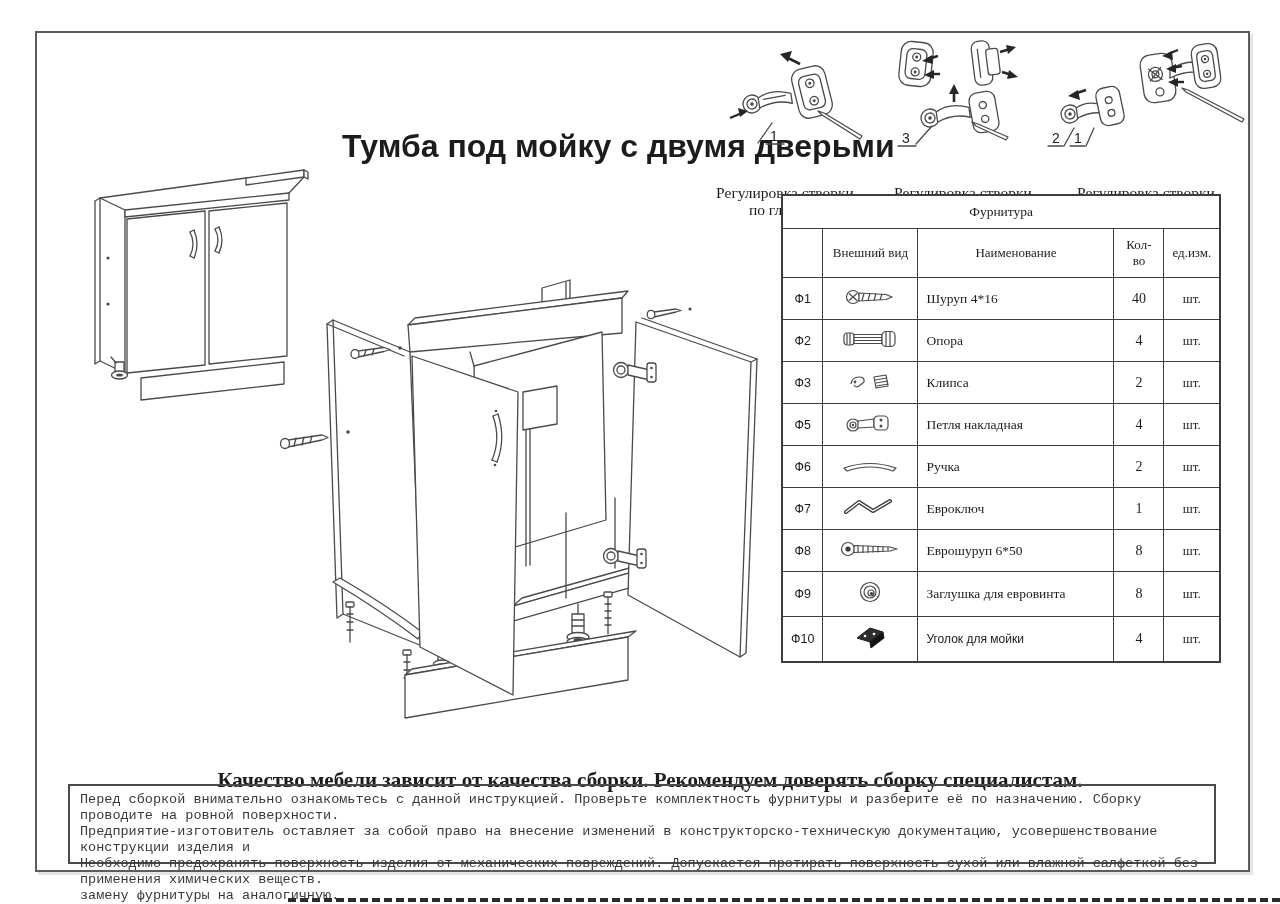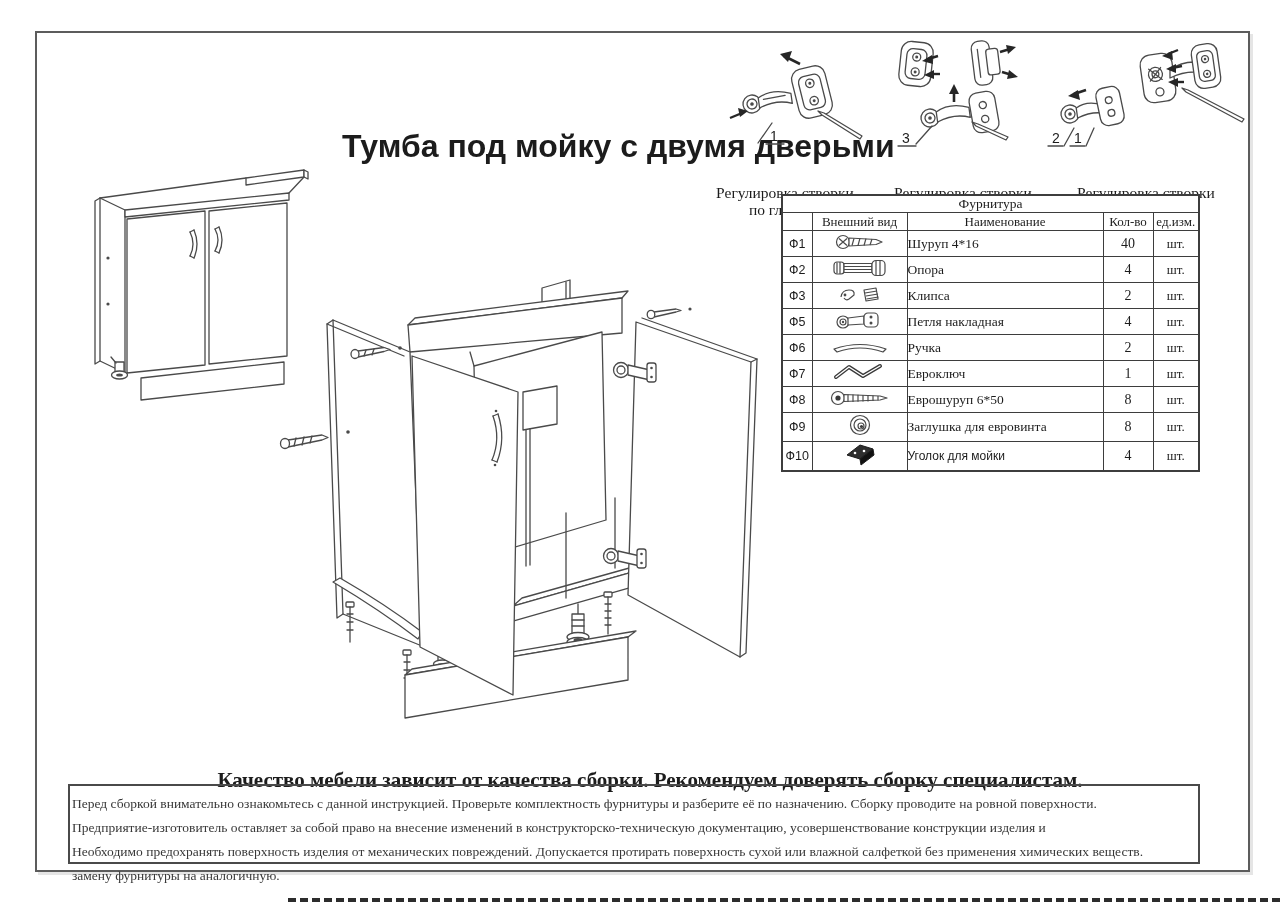--- a/index.html
+++ b/index.html
@@ -14,37 +14,37 @@
   .adj{position:absolute;top:36px;height:152px;}
   .adj svg{position:absolute;left:0;top:0;}
   .adj-caption{position:absolute;top:112px;left:0;width:100%;text-align:center;
                font-size:15.5px;line-height:17px;font-family:"Liberation Serif",serif;margin-top:36px;}
   #adj-depth{left:700px;width:170px;}
   #adj-height{left:878px;width:170px;}
   #adj-width{left:1046px;width:200px;}
 
   table.hw{position:absolute;left:781px;top:194px;border-collapse:collapse;
            border:2px solid #3d3d3d;background:#fff;}
-  table.hw td,table.hw th{border:1.4px solid #3d3d3d;padding:0;font-weight:normal;}
+  table.hw td,table.hw th{border:1.4px solid #3d3d3d;padding:8px;font-weight:normal;}
   td.t-title{height:15px;text-align:center;font-size:13.5px;}
   tr.cols td{height:17px;text-align:center;font-size:13px;}
   tbody td{height:25px;}
   td.c-id{text-align:center;font-family:"Liberation Sans",sans-serif;font-weight:bold;font-size:12.5px;}
   td.c-icon{text-align:center;vertical-align:middle;}
   td.c-icon span{display:inline-block;line-height:0;}
   td.c-name{padding-left:10px;font-size:13.5px;}
   td.c-name.emph{font-family:"Liberation Sans",sans-serif;font-weight:normal;font-size:12px;}
   td.c-qty{text-align:center;font-size:14px;}
   td.c-unit{text-align:center;font-size:13px;}
 
   .slogan{position:absolute;left:40px;top:768px;width:1220px;text-align:center;
           font-weight:bold;font-size:21px;font-family:"Liberation Serif",serif;}
   .notice{position:absolute;left:68px;top:784px;width:1124px;height:64px;
-          border:2px solid #4a4a4a;padding:6px 2px;
-          font-family:Liberation Serif, serif;font-size:13.5px;line-height:24px;color:#383838;}
+          border:2px solid #4a4a4a;padding:6px 10px;
+          font-family:Liberation Mono, monospace;font-size:13.5px;line-height:16px;color:#383838;}
   .bottom-dash{position:absolute;left:288px;top:898px;width:992px;height:0;
                border-top:4px dashed #2c2c2c;}
   .art{position:absolute;}
   svg .ln{stroke:#4a4a4a;stroke-width:1.3;fill:none;stroke-linejoin:round;stroke-linecap:round;}
   svg .fw{stroke:#4a4a4a;stroke-width:1.3;fill:#ffffff;stroke-linejoin:round;}
   svg .dk{fill:#262626;stroke:none;}
   svg .dot{fill:#4a4a4a;stroke:none;}
   svg text.callout{font-family:"Liberation Sans",sans-serif;font-size:14px;fill:#1c1c1c;}
 </style>
 </head>

